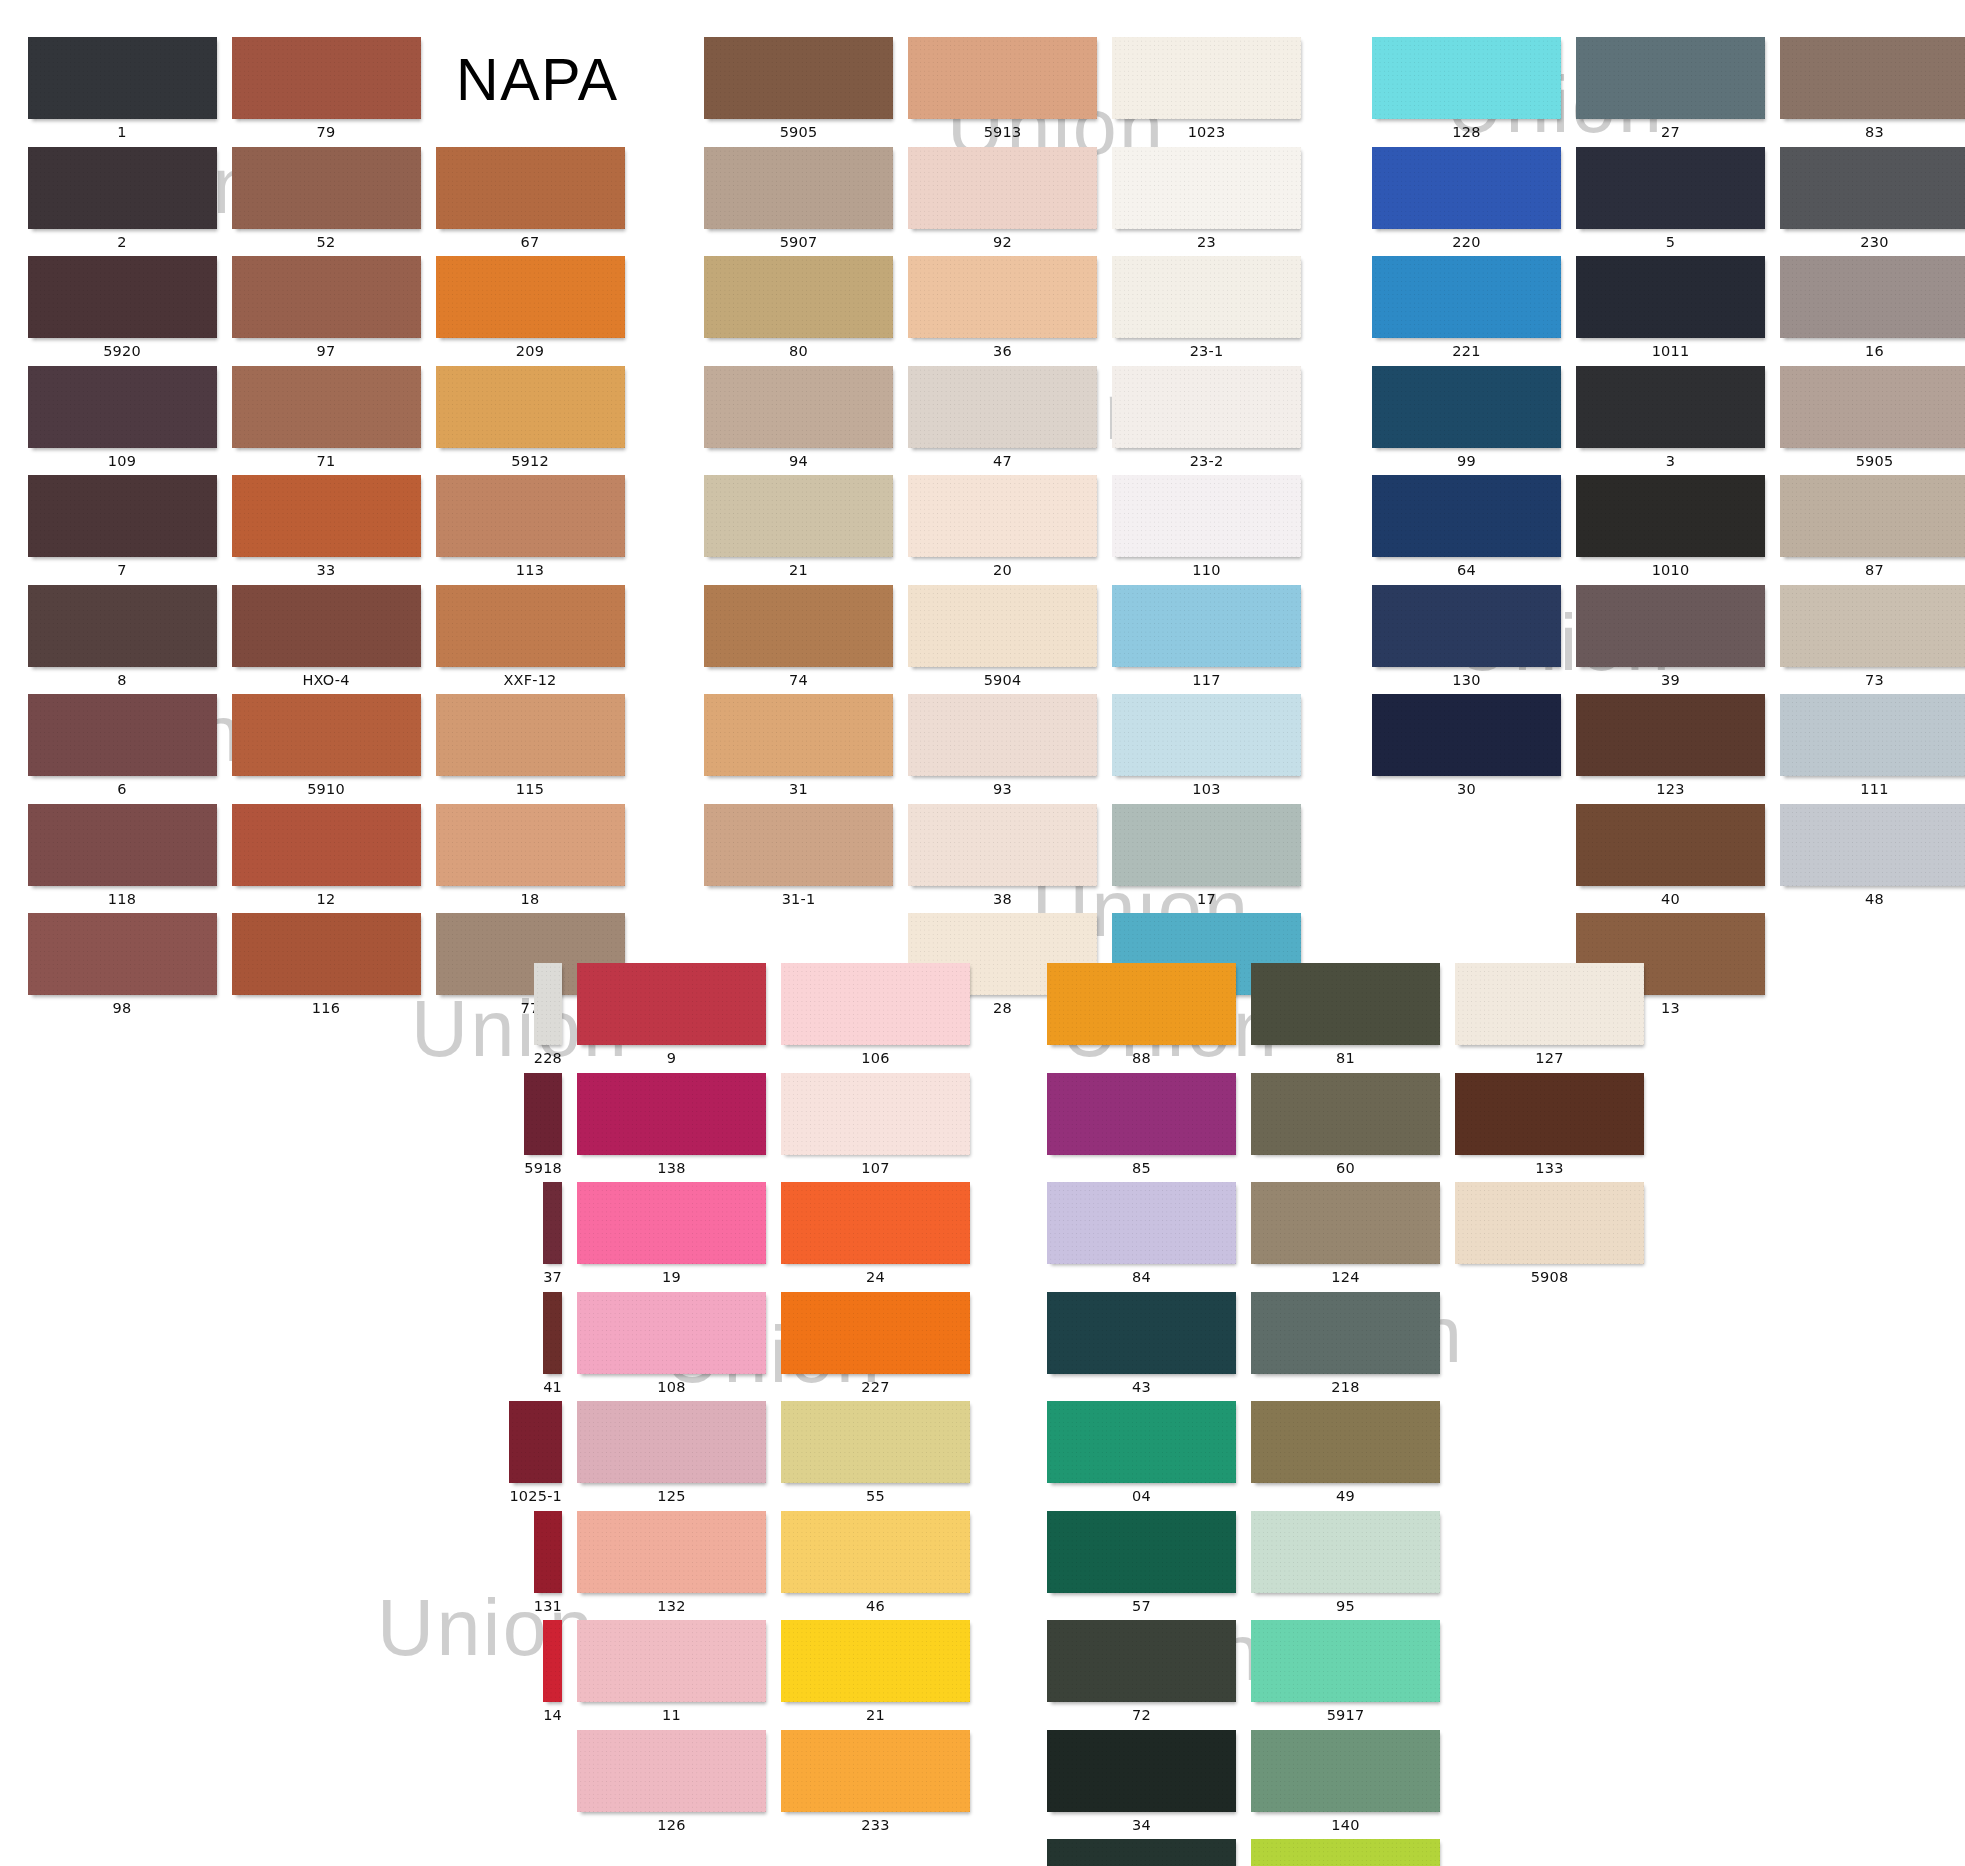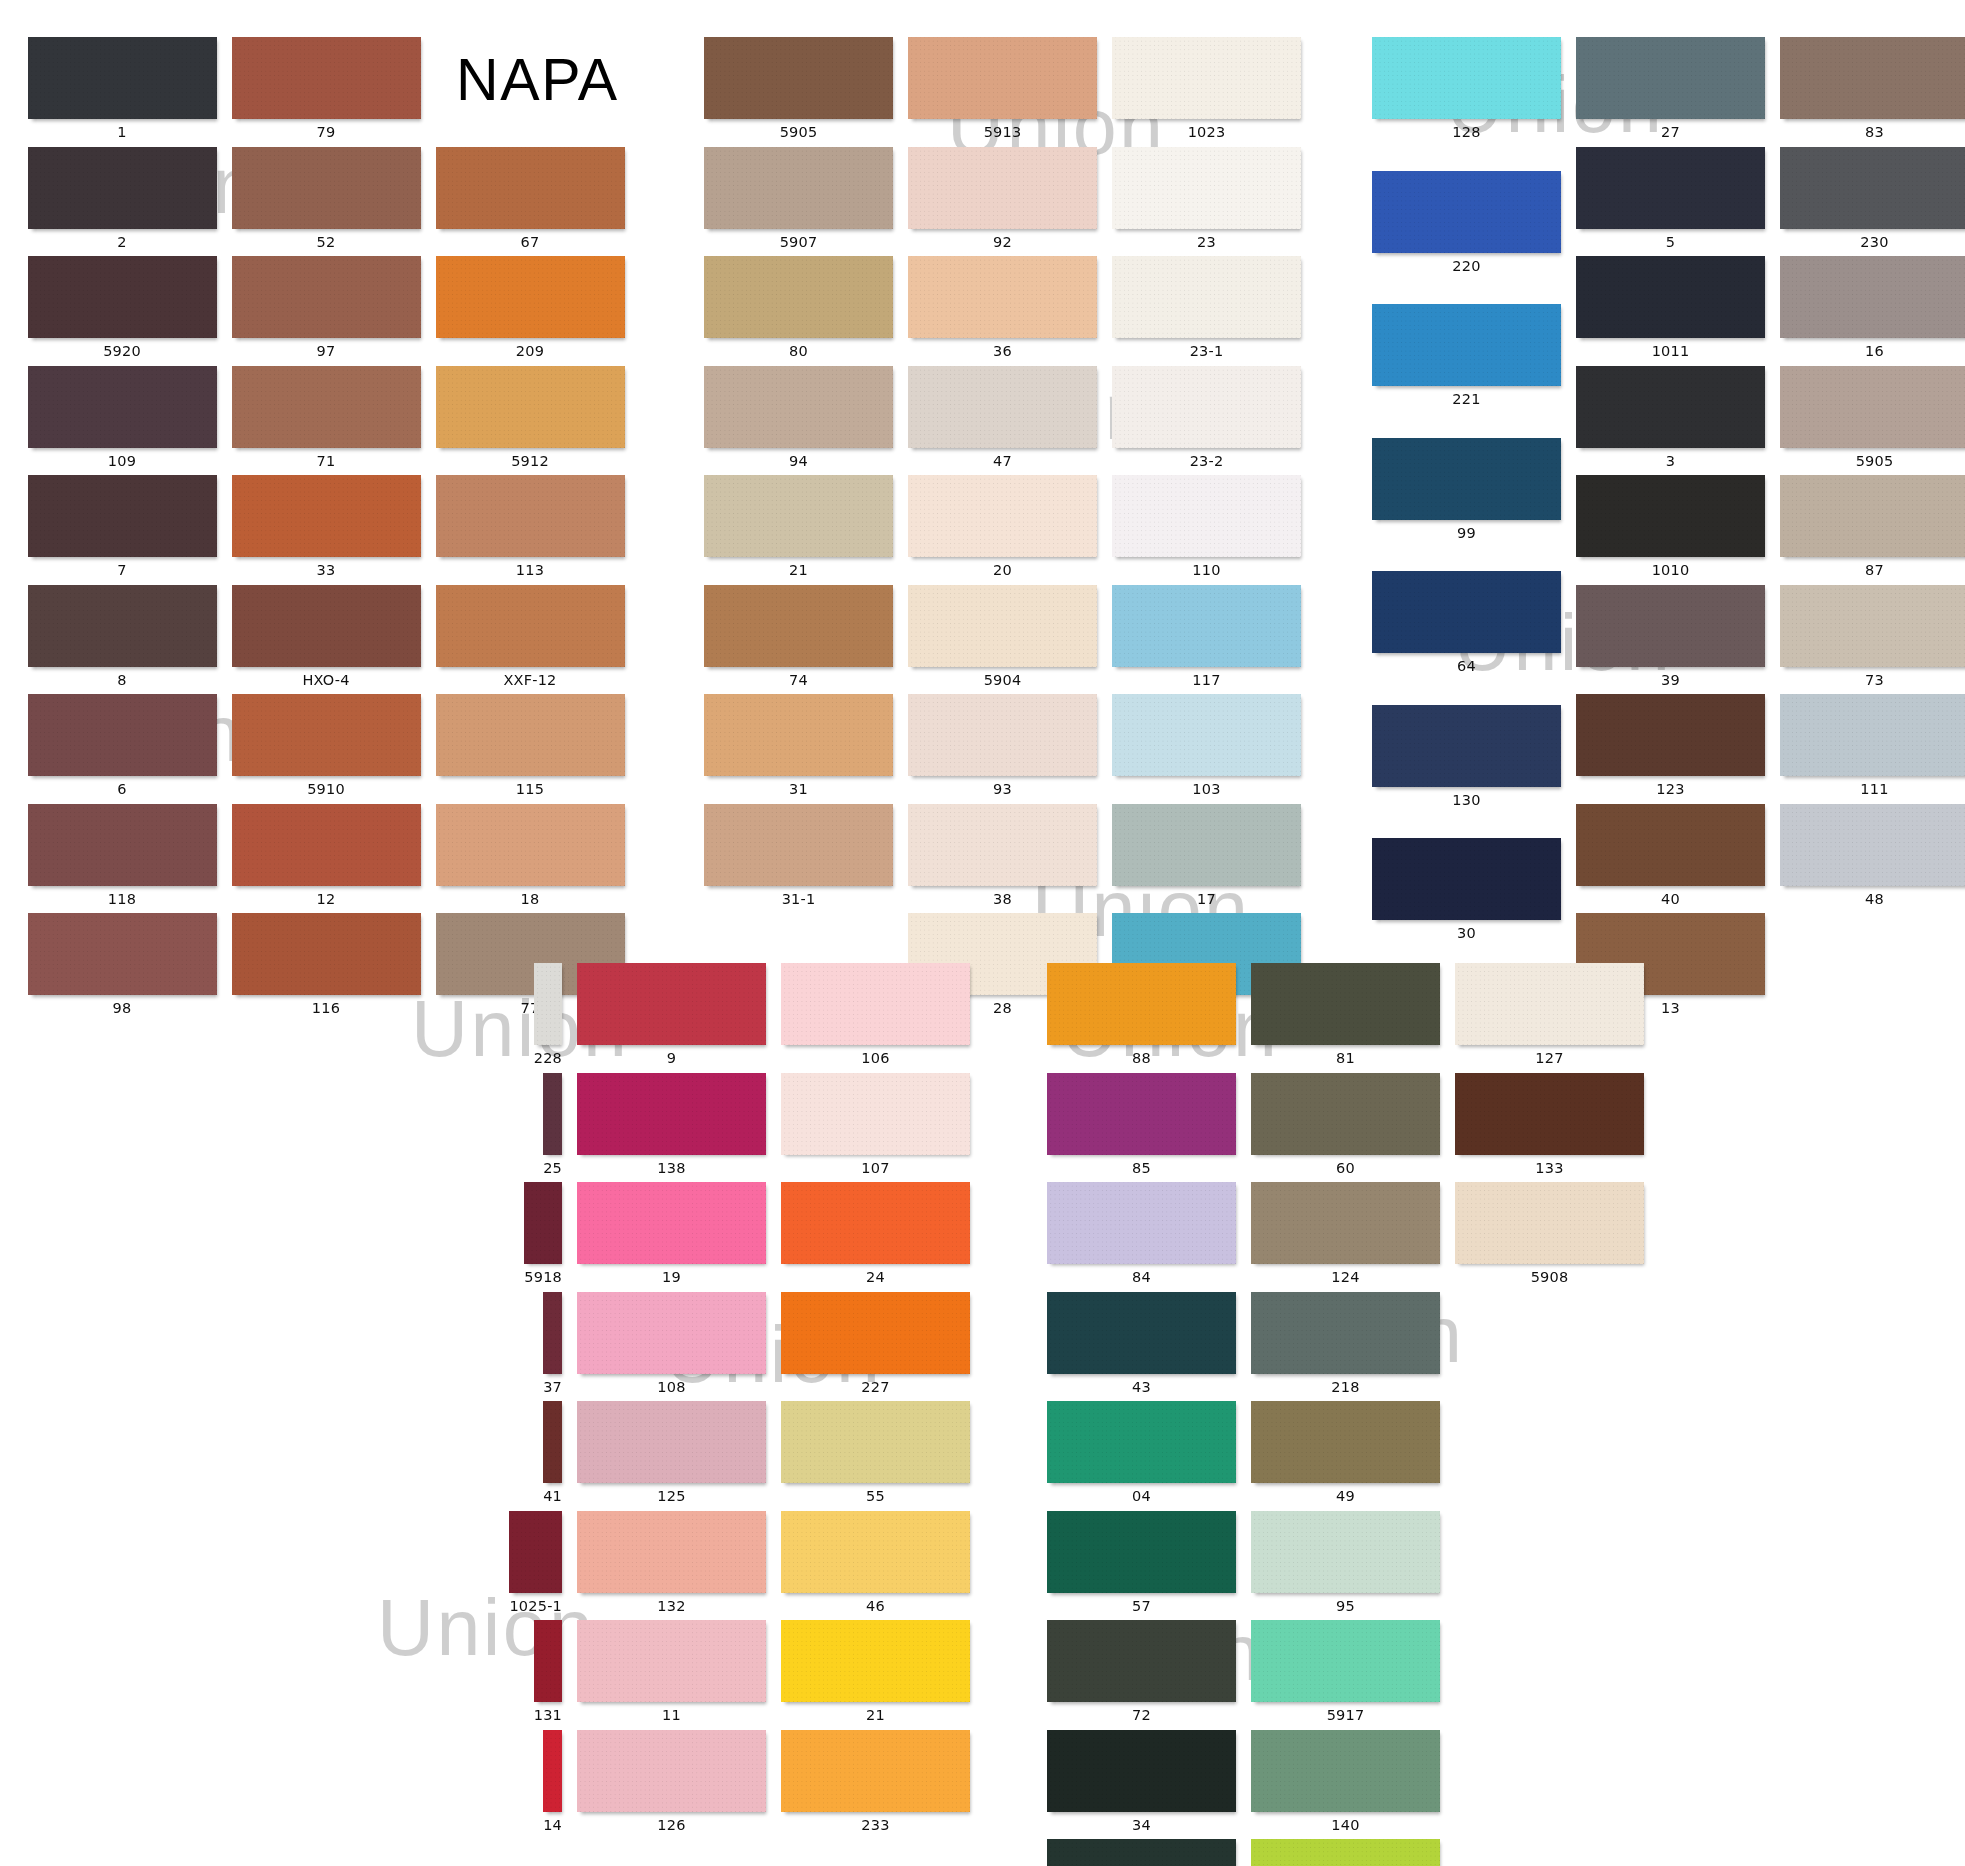--- a/index.html
+++ b/index.html
@@ -336,21 +336,21 @@
             <div class="chip" style="background: rgb(174, 188, 184);"></div>
             <div class="cap">17</div>
           </div>
           <div class="cell">
             <div class="chip" style="background: rgb(82, 174, 198);"></div>
             <div class="cap">61</div>
           </div>
         </div>
       </div>
       <div class="group" style="left: 1372px; top: 37px; column-gap: 15px;">
-        <div class="col" style="width: 189px; gap: 24px;">
+        <div class="col" style="width: 189px;">
           <div class="cell">
             <div class="chip" style="background: rgb(110, 221, 227);"></div>
             <div class="cap">128</div>
           </div>
           <div class="cell">
             <div class="chip" style="background: rgb(47, 88, 180);"></div>
             <div class="cap">220</div>
           </div>
           <div class="cell">
             <div class="chip" style="background: rgb(45, 138, 198);"></div>
@@ -458,24 +458,20 @@
           </div>
         </div>
       </div>
       <div class="group" style="left: 373px; top: 963px; column-gap: 15px;">
         <div class="col" style="width: 189px; align-items: flex-end;">
           <div class="cell">
             <div class="chip" style="background: rgb(220, 219, 215);"></div>
             <div class="cap">228</div>
           </div>
           <div class="cell">
-            <div class="chip" style="background: rgb(93, 51, 64);"></div>
-            <div class="cap">25</div>
-          </div>
-          <div class="cell">
             <div class="chip" style="background: rgb(109, 35, 52);"></div>
             <div class="cap">5918</div>
           </div>
           <div class="cell">
             <div class="chip" style="background: rgb(110, 43, 57);"></div>
             <div class="cap">37</div>
           </div>
           <div class="cell">
             <div class="chip" style="background: rgb(107, 46, 43);"></div>
             <div class="cap">41</div>

